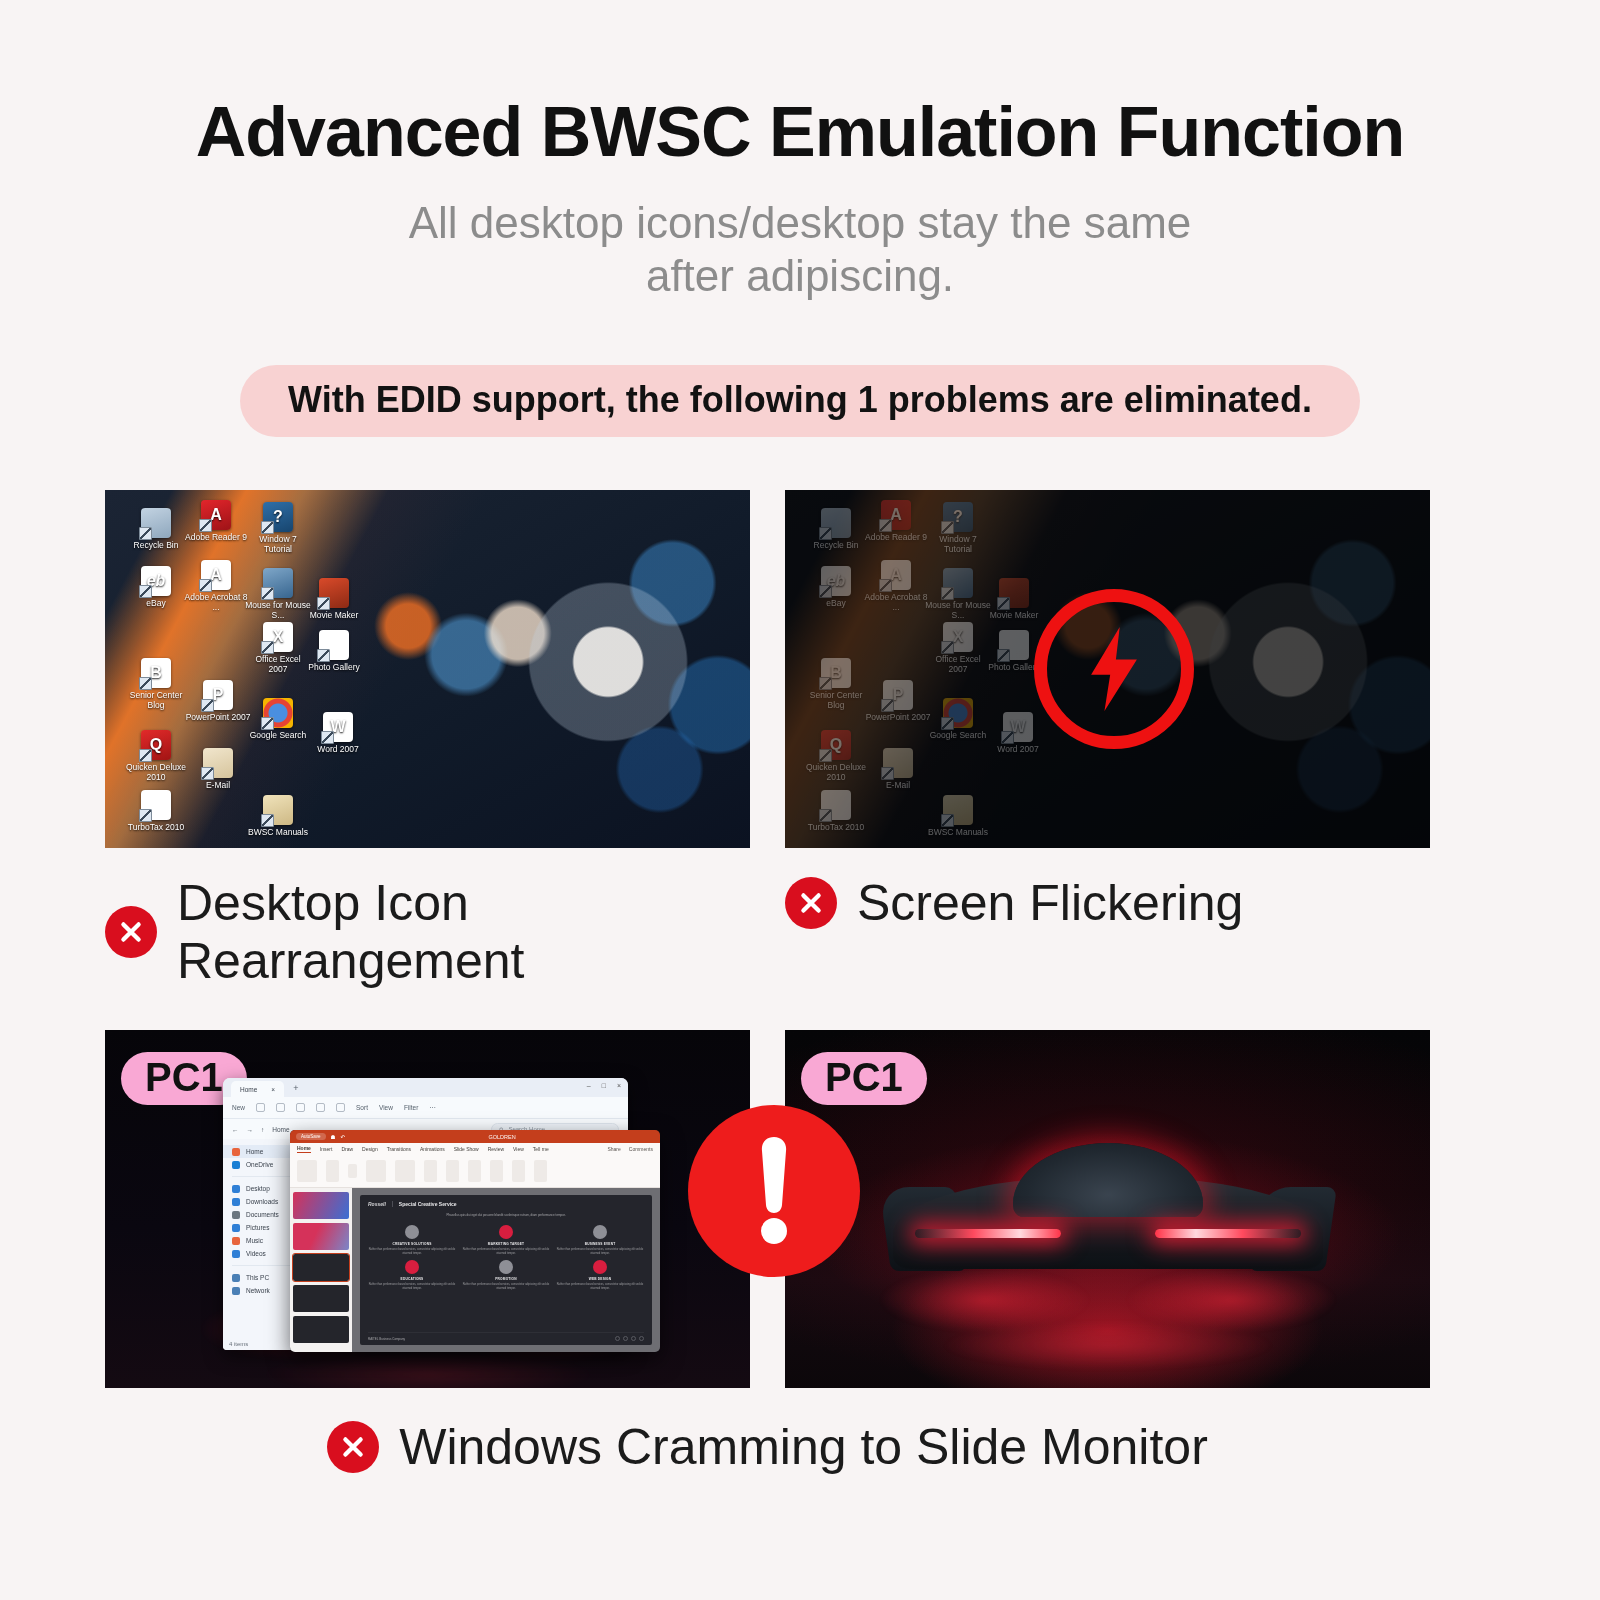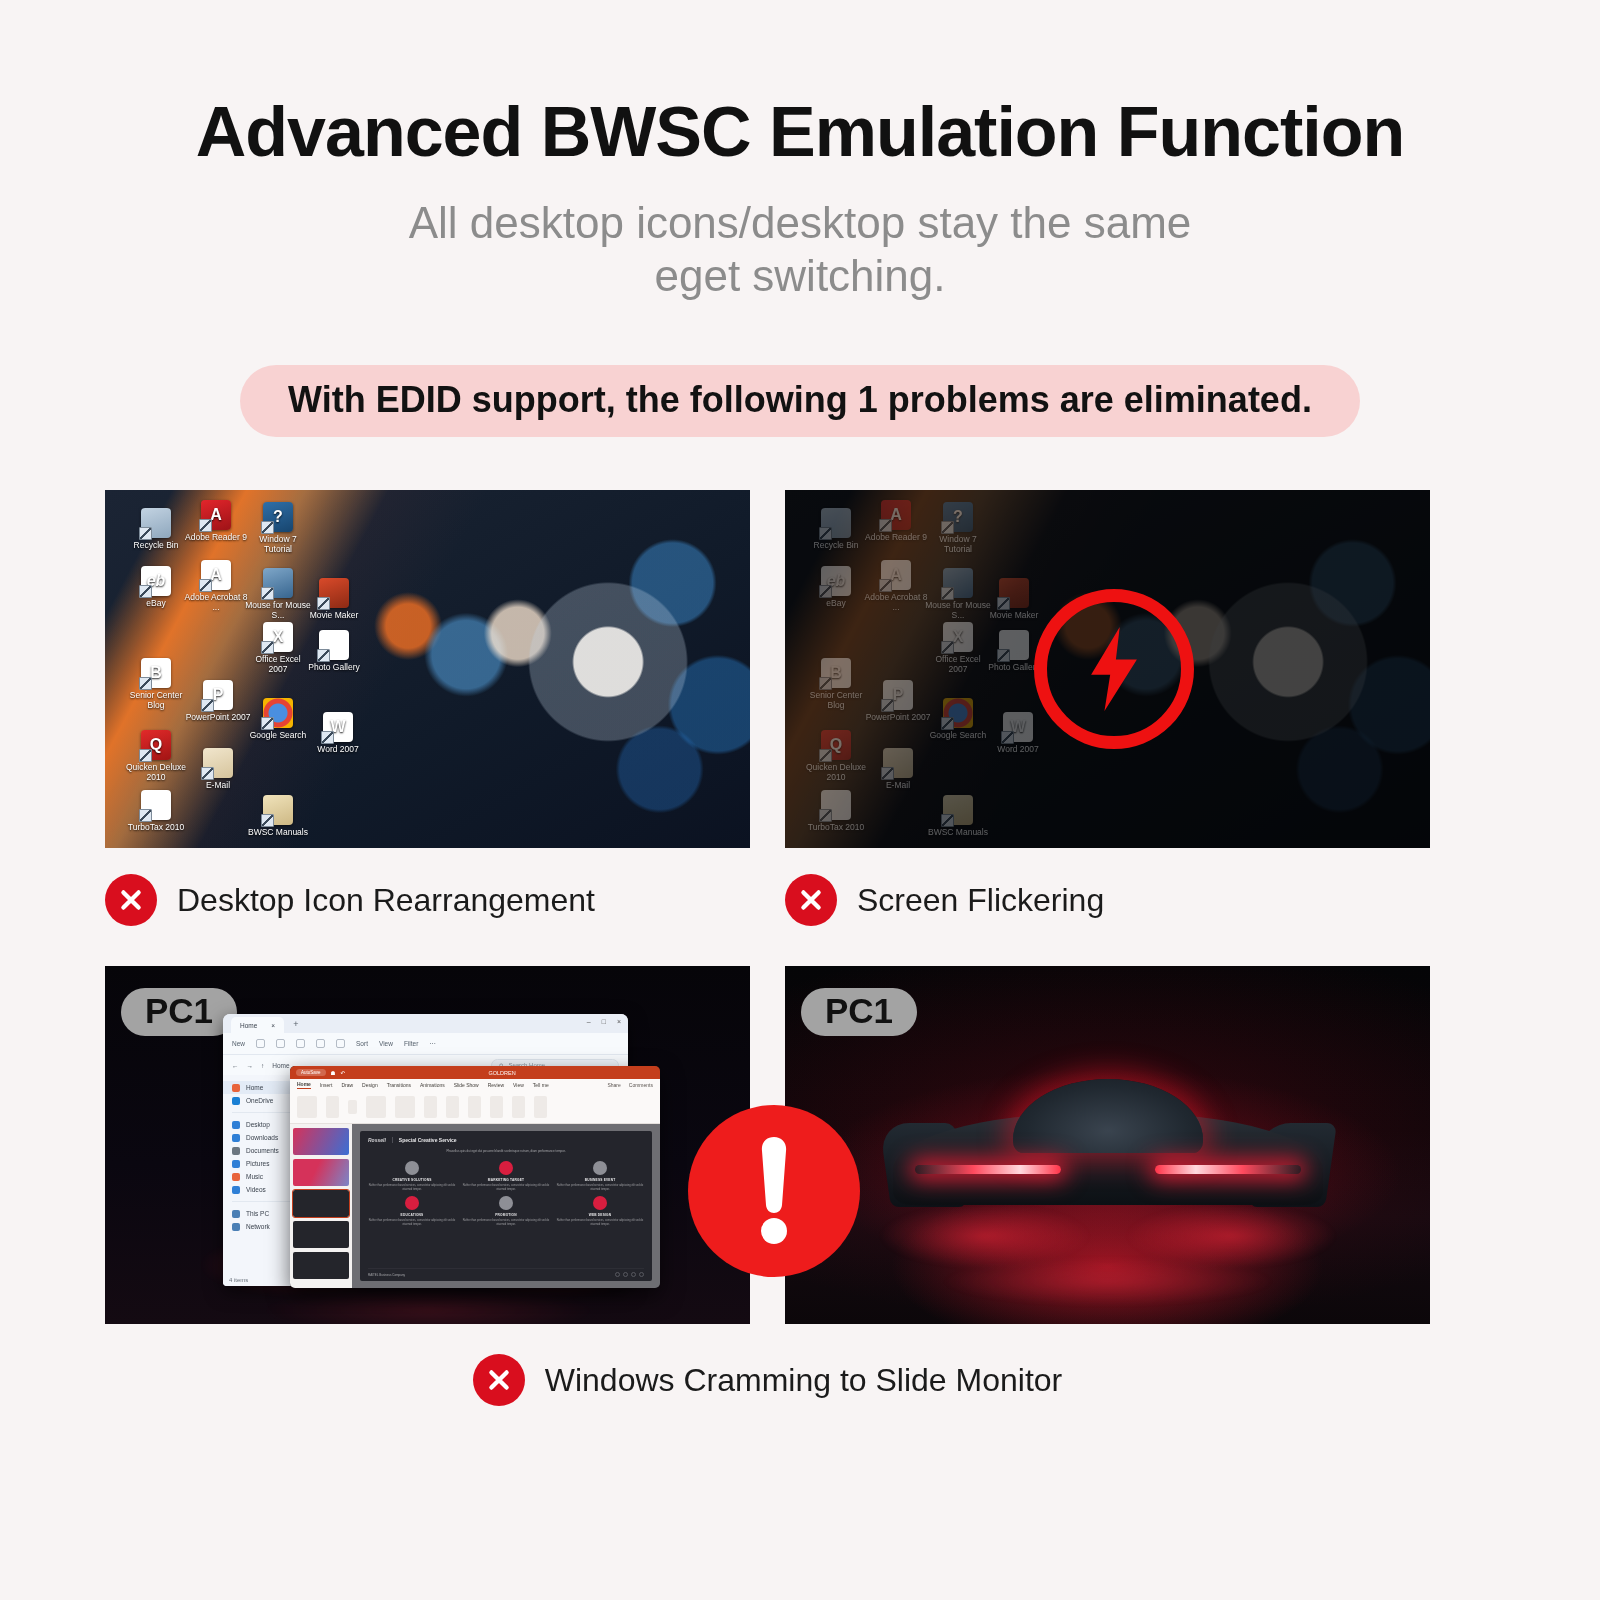--- a/index.html
+++ b/index.html
@@ -102,22 +102,22 @@
     position:absolute; left:51%; top:50%; transform:translate(-50%,-50%);
     width:160px; height:160px; border-radius:50%;
     border:13px solid #EE1111;
     display:flex; align-items:center; justify-content:center;
   }
   .bolt { width:62px; height:84px; fill:#EE1111; }
 
   
   .pc-pill {
     position:absolute; left:16px; top:22px;
-    background:#a3a3a3; border-radius:34px;
-    padding:5px 24px 8px; font-size:35px; font-weight:bold; color:#111;
+    background:#f9a8d4; border-radius:34px;
+    padding:5px 24px 8px; font-size:40px; font-weight:bold; color:#111;
     line-height:1;
   }
 
   
   .carpaper {
     position:absolute; inset:0;
     background:
       radial-gradient(ellipse 300px 120px at 50% 84%, rgba(255,30,50,0.55), transparent 72%),
       radial-gradient(ellipse 420px 150px at 50% 58%, rgba(200,20,40,0.40), transparent 70%),
       radial-gradient(ellipse 640px 260px at 50% 46%, rgba(120,10,25,0.35), transparent 75%),
@@ -252,40 +252,40 @@
     position:absolute; left:688px; top:1105px;
     width:172px; height:172px; border-radius:50%;
     background:#EE1C1C; display:flex; align-items:center; justify-content:center;
     z-index:5;
   }
   .excl-mark { width:34px; height:112px; }
 
   
   .caption {
     display:flex; align-items:center; gap:20px;
-    margin-top:26px; font-size:32px; color:#1b1b1b;
+    margin-top:26px; font-size:50px; color:#1b1b1b;
   }
   .caption.center { justify-content:center; }
   .x-badge {
     width:52px; height:52px; border-radius:50%; background:#D90E1E;
     flex:none; display:flex; align-items:center; justify-content:center;
   }
   .x-badge svg { width:26px; height:26px; }
 
   .row2 { margin-top:40px; }
   .bottom-caption { margin-top:30px; }
 </style>
 </head>
 <body>
 
 <div class="header">
   <div class="title">Advanced BWSC Emulation Function</div>
   <div class="subtitle">
     <div>All desktop icons/desktop stay the same</div>
-    <div>eget switching.</div>
+    <div>after adipiscing.</div>
   </div>
 </div>
 
 <div class="banner-wrap">
   <div class="banner">With EDID support, the following 1 problems are eliminated.</div>
 </div>
 
 <div class="grid">
 
   <div class="row">

